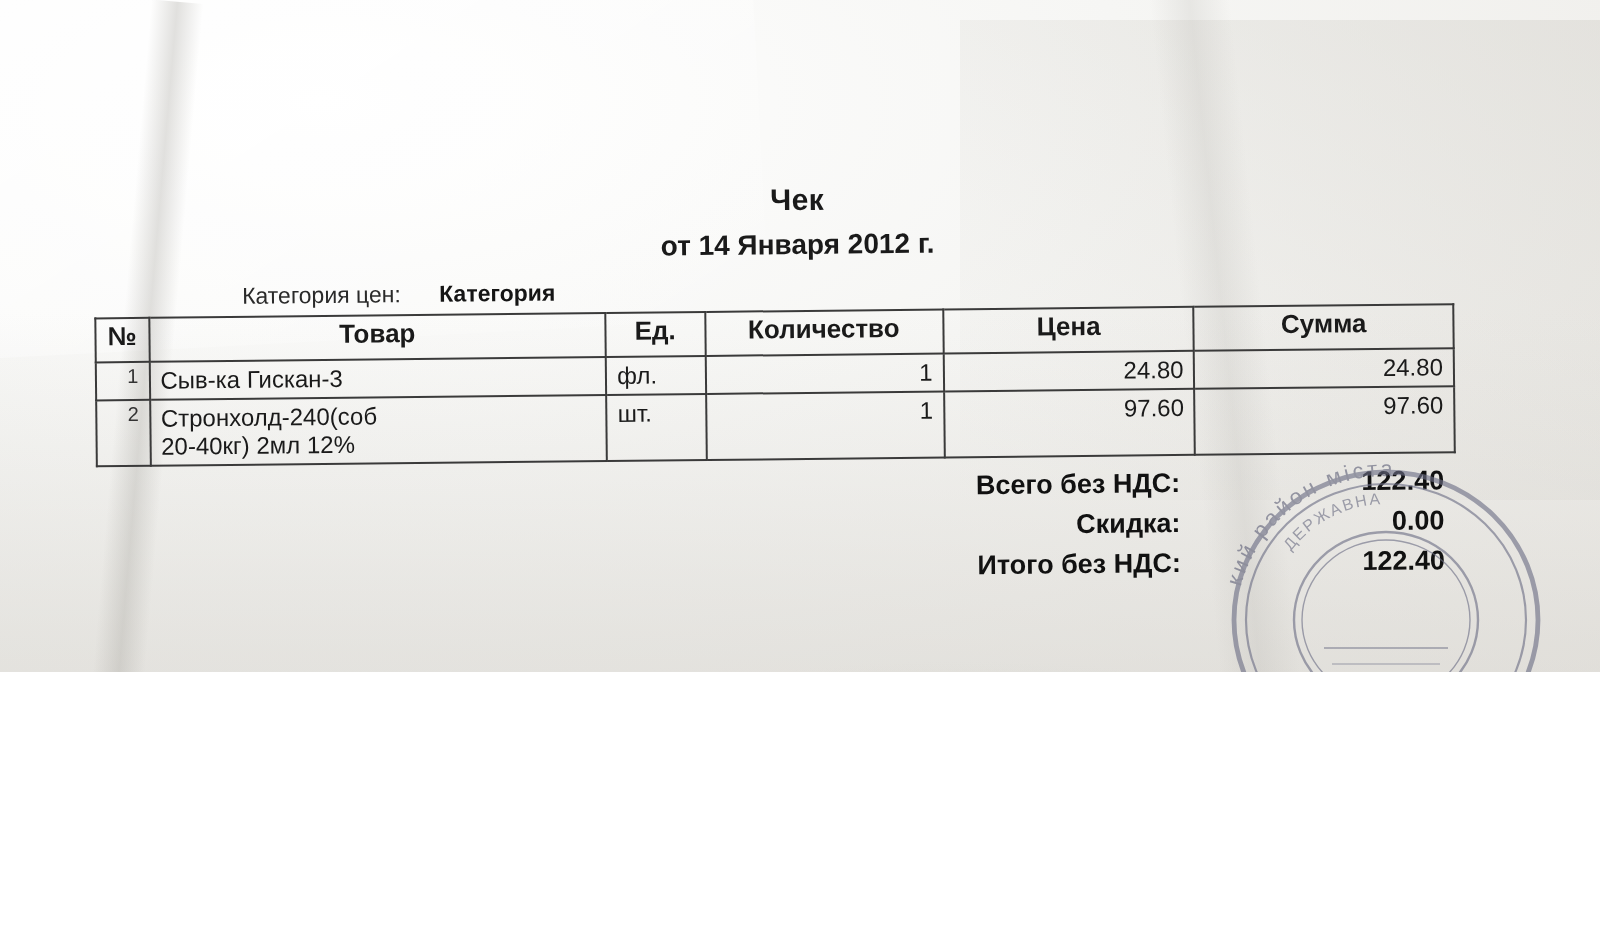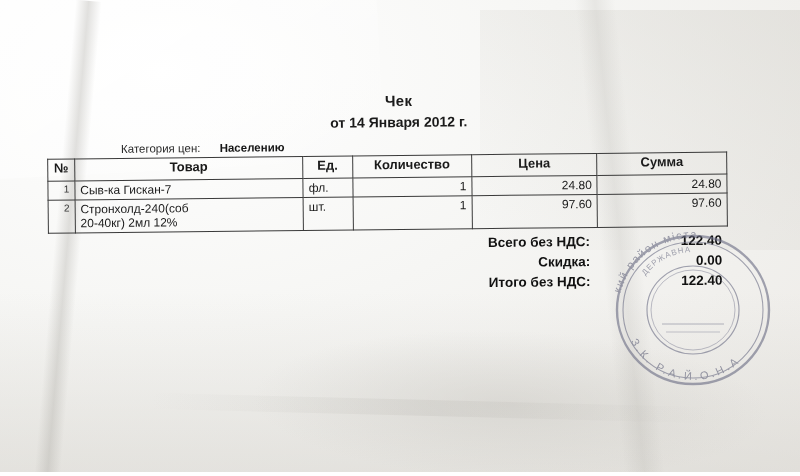--- a/index.html
+++ b/index.html
@@ -9,21 +9,21 @@
   body {
     width: 800px;
     height: 476px;
     overflow: hidden;
     font-family: "Liberation Sans", sans-serif;
     background: #ffffff;
   }
   #page {
     position: relative;
     width: 800px;
-    height: 472px;
+    height: 336px;
     background:
       radial-gradient(ellipse at 20% 15%, #ffffff 0%, #f6f6f4 45%, #eceae6 100%),
       linear-gradient(100deg, #f7f7f5 0%, #efeeea 50%, #e6e5e1 100%);
     overflow: hidden;
   }
   
   .shade {
     position: absolute;
     pointer-events: none;
   }
@@ -182,21 +182,21 @@
   <div class="crease c2"></div>
   <div class="crease c3"></div>
 
   <div class="content">
 
     <div class="title">Чек</div>
     <div class="subtitle">от 14 Января 2012 г.</div>
 
     <div class="cat-row">
       <span class="cat-label">Категория цен:</span>
-      <span class="cat-value">Населению</span>
+      <span class="cat-value">Категория</span>
     </div>
 
     <table class="receipt">
       <colgroup>
         <col class="col-num">
         <col class="col-name">
         <col class="col-unit">
         <col class="col-qty">
         <col class="col-price">
         <col class="col-sum">
@@ -208,21 +208,21 @@
           <th>Ед.</th>
           <th>Количество</th>
           <th>Цена</th>
           <th>Сумма</th>
         </tr>
       </thead>
       <tbody>
         <tr>
           <td class="num">1</td>
           <td class="name">
-            <span>Сыв-ка Гискан-7</span>
+            <span>Сыв-ка Гискан-3</span>
           </td>
           <td class="unit">фл.</td>
           <td class="qty">1</td>
           <td class="price">24.80</td>
           <td class="sum">24.80</td>
         </tr>
         <tr>
           <td class="num">2</td>
           <td class="name">
             <span>Стронхолд-240(соб</span>

